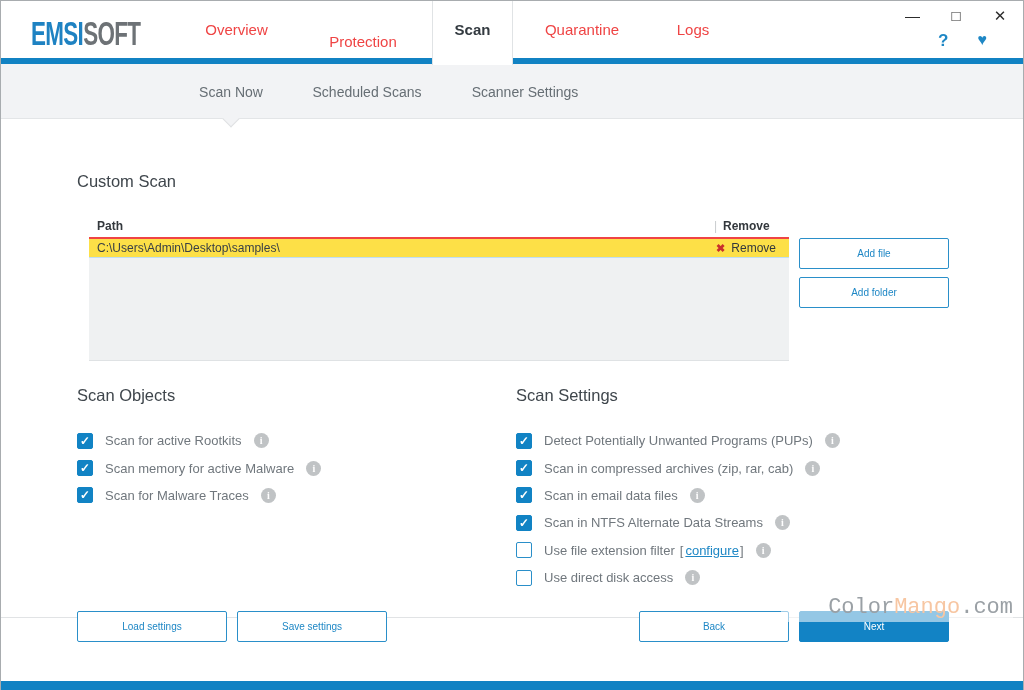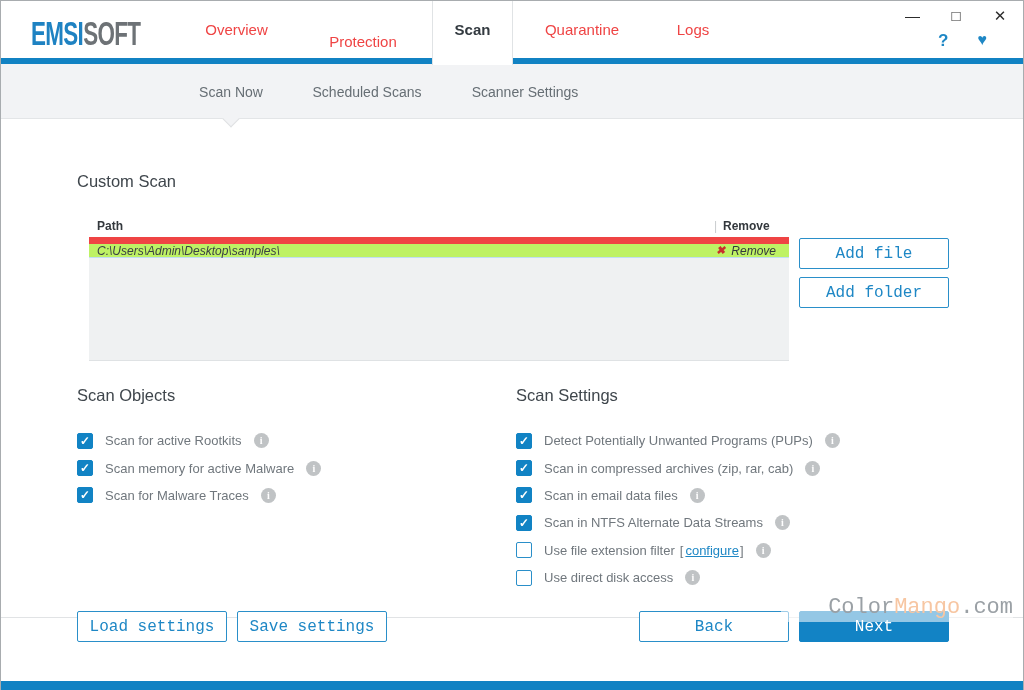--- a/index.html
+++ b/index.html
@@ -44,29 +44,29 @@
   .h-objects { left:76px; top:385px; }
   .h-settings { left:515px; top:385px; }
 
   .path-table { position:absolute; left:88px; top:217px; width:700px; }
   .thead { position:relative; height:19px; font-size:12px; font-weight:bold; color:#33383d; }
   .th-path { position:absolute; left:8px; top:1px; }
   .th-sep { position:absolute; left:625px; top:1px; color:#c9ccce; font-weight:normal; }
   .th-remove { position:absolute; left:634px; top:1px; }
   .tbody { height:124px; background:#eff1f2; border-bottom:1px solid #dfe2e4; }
   .trow { display:flex; align-items:center; height:21px; }
-  .trow.selected { background:#bef264; border-top:7px solid #ef4444; border-bottom:1px solid #c0def2;font-style:italic; }
+  .trow.selected { background:#fde047; border-top:2px solid #ef4444; border-bottom:1px solid #c0def2; }
   .path-cell { padding-left:8px; font-size:12px; color:#3a4045; }
   .remove-cell { margin-left:auto; padding-right:13px; display:flex; align-items:center; gap:6px;
                  font-size:12px; color:#33383d; cursor:pointer; }
   .x-icon { color:#c9302c; font-size:11px; font-weight:bold; }
 
   .btn { position:absolute; width:150px; height:31px; background:#fff; border:1px solid #2a8fc9;
-         border-radius:2px; color:#1e87c5; font-size:16px; display:flex; align-items:center;
-         justify-content:center; cursor:pointer; font-family:Liberation Mono, monospace; }
+         border-radius:2px; color:#1e87c5; font-size:10px; display:flex; align-items:center;
+         justify-content:center; cursor:pointer; font-family:Liberation Sans, sans-serif; }
   .btn-addfile   { left:798px; top:237px; }
   .btn-addfolder { left:798px; top:276px; }
   .btn-load { left:76px;  top:610px; }
   .btn-save { left:236px; top:610px; }
   .btn-back { left:638px; top:610px; }
   .btn-next { left:798px; top:610px; background:#1283c5; border-color:#1283c5; color:#fff;text-align:center; }
 
   .chk-col { position:absolute; top:426px; }
   .chk-col.left  { left:76px; }
   .chk-col.right { left:515px; }

